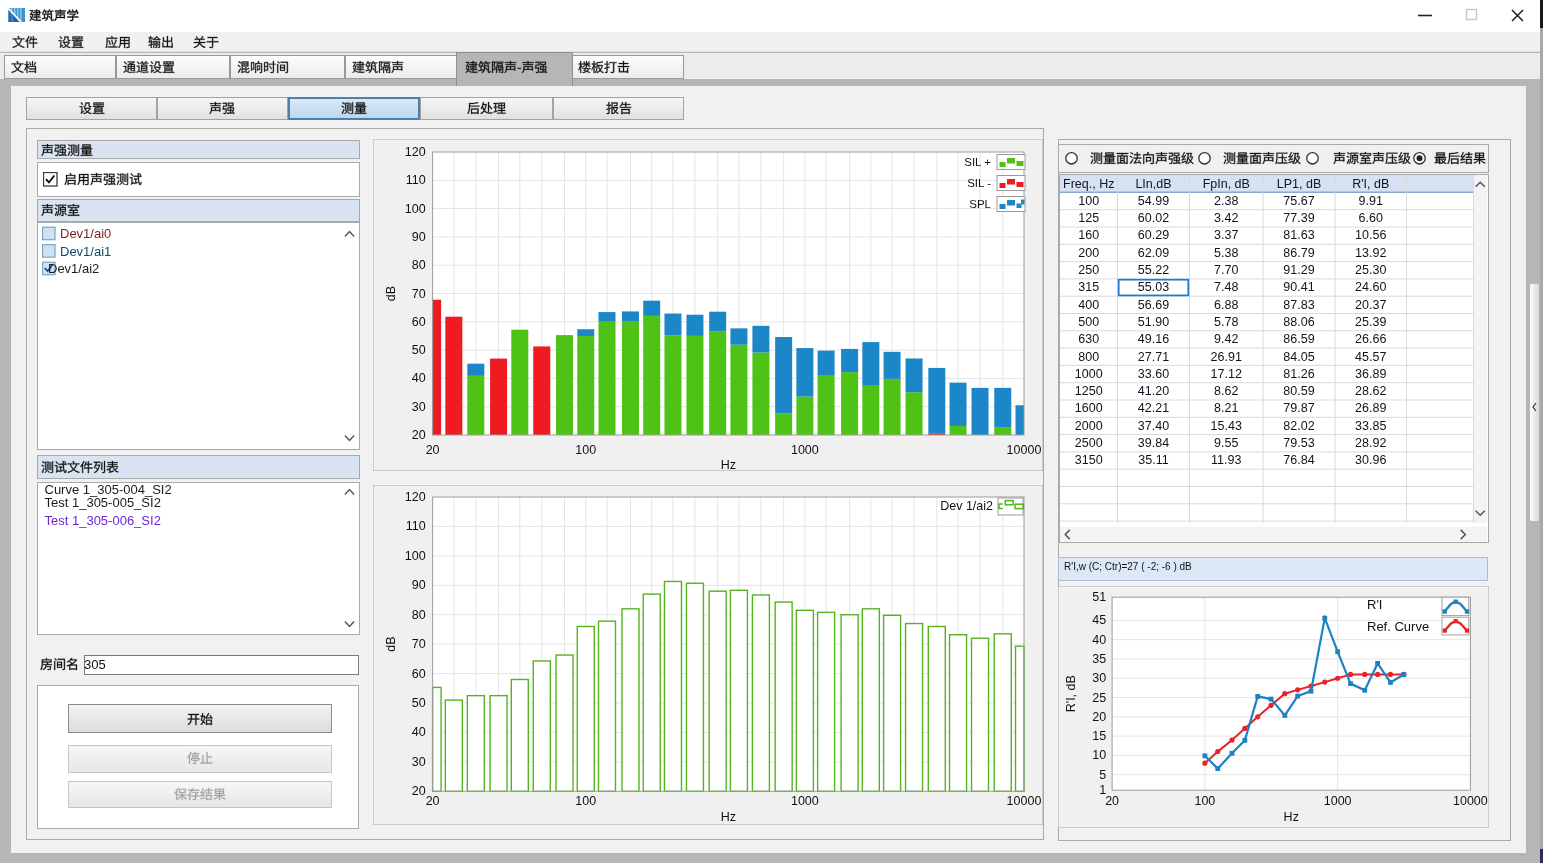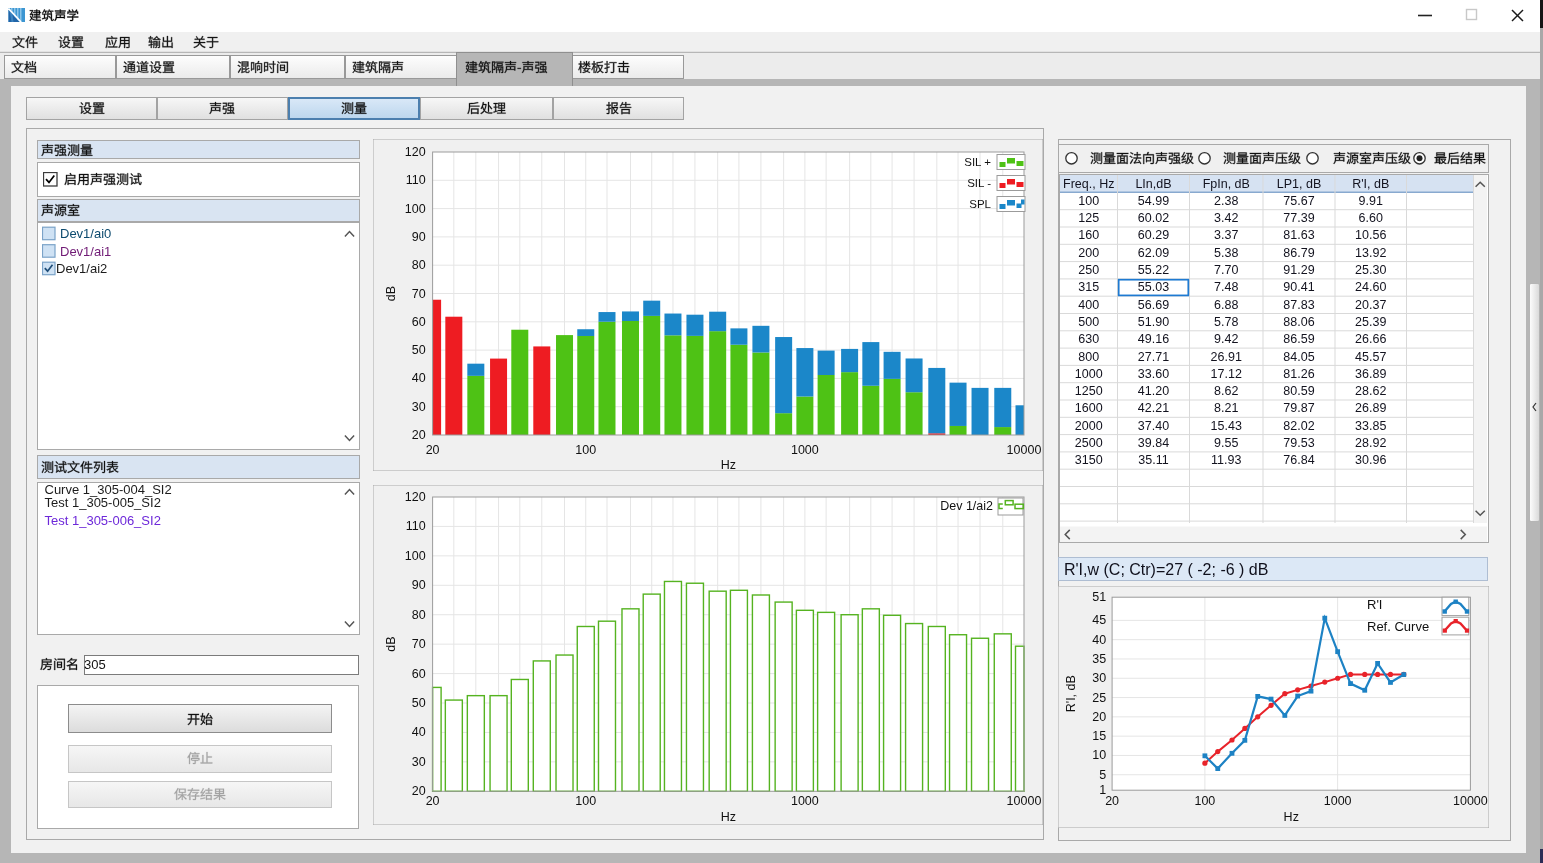--- a/index.html
+++ b/index.html
@@ -123,23 +123,23 @@
 <svg style="position:absolute;left:40.5px;top:215.3px;overflow:visible" width="2" height="2">
         <path d="M6.0 -10.9V-9.8H0.9V-9.0H6.0V-7.7H1.7V-6.9H11.5V-7.7H7.0V-9.0H12.1V-9.8H7.0V-10.9ZM2.0 -5.8V-4.1C2.0 -2.8 1.8 -0.9 0.4 0.4C0.6 0.6 1.0 0.9 1.1 1.1C2.1 0.2 2.6 -1.0 2.8 -2.2H10.3V-1.5H11.3V-5.8ZM10.3 -3.0H7.0V-5.0H10.3ZM2.9 -3.0C2.9 -3.4 3.0 -3.8 3.0 -4.1V-5.0H6.0V-3.0Z M20.0 -5.3H24.0V-4.1H20.0ZM20.0 -7.1H24.0V-6.0H20.0ZM19.6 -2.7C19.2 -1.8 18.6 -0.9 18.0 -0.2C18.2 -0.1 18.6 0.1 18.8 0.3C19.4 -0.4 20.0 -1.5 20.4 -2.4ZM23.2 -2.4C23.8 -1.6 24.4 -0.5 24.7 0.1L25.6 -0.3C25.3 -0.9 24.6 -2.0 24.1 -2.8ZM14.1 -10.1C14.8 -9.6 15.8 -9.0 16.3 -8.6L16.9 -9.4C16.4 -9.8 15.4 -10.4 14.7 -10.8ZM13.5 -6.6C14.2 -6.2 15.2 -5.6 15.7 -5.2L16.3 -6.0C15.8 -6.3 14.8 -6.9 14.1 -7.3ZM13.8 0.3 14.6 0.9C15.3 -0.4 16.0 -2.0 16.5 -3.4L15.7 -3.9C15.2 -2.4 14.3 -0.7 13.8 0.3ZM17.4 -10.3V-6.7C17.4 -4.6 17.3 -1.6 15.8 0.5C16.0 0.6 16.4 0.8 16.6 1.0C18.1 -1.2 18.3 -4.4 18.3 -6.7V-9.4H25.4V-10.3ZM21.4 -9.2C21.4 -8.8 21.2 -8.3 21.1 -7.9H19.1V-3.4H21.4V0.0C21.4 0.1 21.4 0.2 21.2 0.2C21.1 0.2 20.5 0.2 19.9 0.2C20.0 0.4 20.1 0.8 20.1 1.0C21.0 1.0 21.6 1.0 21.9 0.9C22.3 0.8 22.4 0.5 22.4 0.0V-3.4H24.9V-7.9H22.0C22.2 -8.2 22.4 -8.6 22.5 -9.0Z M27.9 -2.8V-1.9H32.0V-0.2H26.8V0.7H38.3V-0.2H33.0V-1.9H37.1V-2.8H33.0V-4.2H32.0V-2.8ZM28.5 -3.9C28.9 -4.1 29.5 -4.1 35.7 -4.6C36.0 -4.3 36.3 -4.0 36.4 -3.8L37.2 -4.3C36.7 -5.0 35.5 -6.0 34.6 -6.7L33.9 -6.2C34.3 -6.0 34.6 -5.7 35.0 -5.3L29.9 -5.0C30.7 -5.5 31.4 -6.2 32.1 -6.9H36.9V-7.7H28.2V-6.9H30.8C30.1 -6.1 29.4 -5.5 29.1 -5.3C28.7 -5.0 28.4 -4.9 28.2 -4.8C28.3 -4.6 28.4 -4.1 28.5 -3.9ZM31.7 -10.8C31.8 -10.5 32.0 -10.1 32.2 -9.8H26.9V-7.5H27.9V-8.9H37.1V-7.5H38.1V-9.8H33.3C33.1 -10.2 32.8 -10.7 32.6 -11.0Z" fill="#111" stroke="#111" stroke-width="0.3"></path>
       </svg>
 <div class="abs" style="left:37px;top:222px;width:323px;height:228px;background:#fff;border:1px solid #a9a9a9"></div>
 <svg class="abs" style="left:42px;top:226px" width="20" height="55">
         <rect x="0.5" y="1.2" width="12.5" height="12.5" fill="#cfe2f4" stroke="#7ba3c8" stroke-width="1.2"></rect>
         <rect x="0.5" y="18.7" width="12.5" height="12.5" fill="#cfe2f4" stroke="#7ba3c8" stroke-width="1.2"></rect>
         <rect x="0.5" y="36.2" width="12.5" height="12.5" fill="#cfe2f4" stroke="#7ba3c8" stroke-width="1.2"></rect>
         <path d="M2.8,42.2 L5.6,45.2 L10.5,38.8" fill="none" stroke="#1f4e79" stroke-width="1.7"></path>
       </svg>
-<div class="txt" style="left:60px;top:226.3px;font-size:13px;color:#0c4a6e">Dev1/ai0</div>
-<div class="txt" style="left:60px;top:243.8px;font-size:13px;color:#701a75">Dev1/ai1</div>
-<div class="txt" style="left:56px;top:261.3px;font-size:13px;color:#1c1c1c">Dev1/ai2</div>
+<div class="txt" style="left:60px;top:226.3px;font-size:13px;color:#7f1d1d">Dev1/ai0</div>
+<div class="txt" style="left:60px;top:243.8px;font-size:13px;color:#0c4a6e">Dev1/ai1</div>
+<div class="txt" style="left:48px;top:261.3px;font-size:13px;color:#1c1c1c">Dev1/ai2</div>
 <svg class="abs" style="left:340px;top:222px" width="19" height="228">
         <polyline points="4.9,14.428571428571429 9.5,9.571428571428571 14.1,14.428571428571429" fill="none" stroke="#555" stroke-width="1.5"></polyline>
         <polyline points="4.9,213.57142857142858 9.5,218.42857142857142 14.1,213.57142857142858" fill="none" stroke="#555" stroke-width="1.5"></polyline>
       </svg>
 <div class="abs" style="left:37px;top:455px;width:323px;height:23.5px;background:#d9e4f2;border:1px solid #a9a9a9"></div>
 <svg style="position:absolute;left:40.5px;top:471.8px;overflow:visible" width="2" height="2">
         <path d="M6.3 -1.2C7.0 -0.5 7.7 0.4 8.1 0.9L8.7 0.5C8.4 -0.1 7.6 -0.9 6.9 -1.6ZM4.1 -10.2V-2.0H4.8V-9.4H7.6V-2.0H8.4V-10.2ZM11.3 -10.8V-0.1C11.3 0.1 11.2 0.2 11.0 0.2C10.8 0.2 10.2 0.2 9.5 0.2C9.6 0.4 9.8 0.8 9.8 1.0C10.7 1.0 11.3 1.0 11.6 0.8C11.9 0.7 12.1 0.4 12.1 -0.1V-10.8ZM9.5 -9.8V-2.0H10.3V-9.8ZM5.8 -8.5V-3.9C5.8 -2.3 5.5 -0.7 3.4 0.4C3.5 0.5 3.8 0.9 3.8 1.0C6.2 -0.2 6.6 -2.1 6.6 -3.9V-8.5ZM1.1 -10.1C1.8 -9.7 2.7 -9.1 3.2 -8.6L3.8 -9.4C3.3 -9.8 2.3 -10.4 1.6 -10.8ZM0.5 -6.6C1.2 -6.2 2.2 -5.6 2.6 -5.2L3.2 -6.0C2.7 -6.4 1.8 -6.9 1.1 -7.3ZM0.8 0.4 1.6 0.9C2.2 -0.3 2.8 -1.9 3.3 -3.3L2.5 -3.8C2.0 -2.3 1.3 -0.7 0.8 0.4Z M14.6 -10.1C15.2 -9.5 16.1 -8.7 16.4 -8.1L17.1 -8.8C16.7 -9.3 15.9 -10.1 15.2 -10.7ZM23.1 -10.3C23.6 -9.8 24.2 -9.0 24.5 -8.5L25.2 -8.9C24.9 -9.5 24.3 -10.2 23.8 -10.8ZM13.7 -6.8V-5.9H15.5V-1.2C15.5 -0.7 15.1 -0.3 14.8 -0.1C15.0 0.1 15.2 0.5 15.3 0.7C15.5 0.5 15.9 0.2 18.1 -1.3C18.0 -1.5 17.9 -1.8 17.8 -2.1L16.4 -1.2V-6.8ZM21.7 -10.9 21.8 -8.2H17.5V-7.3H21.8C22.1 -2.4 22.7 1.0 24.3 1.0C24.8 1.0 25.3 0.5 25.6 -1.7C25.4 -1.8 25.0 -2.1 24.8 -2.3C24.7 -1.0 24.6 -0.3 24.3 -0.3C23.5 -0.3 23.0 -3.3 22.8 -7.3H25.5V-8.2H22.8C22.7 -9.1 22.7 -9.9 22.7 -10.9ZM17.7 -0.8 18.0 0.1C19.0 -0.2 20.5 -0.6 21.8 -1.0L21.7 -1.9L20.2 -1.5V-4.5H21.4V-5.4H17.9V-4.5H19.3V-1.2Z M31.5 -10.7C31.9 -10.1 32.3 -9.2 32.5 -8.7L33.5 -9.0C33.4 -9.5 32.9 -10.4 32.5 -11.0ZM26.6 -8.6V-7.7H28.7C29.4 -5.7 30.5 -4.0 31.8 -2.6C30.4 -1.4 28.6 -0.5 26.5 0.1C26.7 0.3 27.0 0.8 27.1 1.0C29.2 0.3 31.1 -0.6 32.5 -1.9C34.0 -0.6 35.8 0.4 37.9 0.9C38.1 0.7 38.4 0.3 38.6 0.1C36.5 -0.5 34.7 -1.4 33.3 -2.6C34.6 -4.0 35.6 -5.6 36.3 -7.7H38.4V-8.6ZM32.6 -3.3C31.3 -4.5 30.4 -6.0 29.7 -7.7H35.2C34.6 -5.9 33.7 -4.5 32.6 -3.3Z M43.1 -4.4V-3.5H46.9V1.0H47.8V-3.5H51.4V-4.4H47.8V-7.3H50.8V-8.3H47.8V-10.8H46.9V-8.3H45.1C45.3 -8.8 45.4 -9.5 45.6 -10.1L44.6 -10.3C44.3 -8.6 43.8 -6.9 43.0 -5.8C43.3 -5.7 43.7 -5.5 43.8 -5.3C44.2 -5.9 44.5 -6.6 44.8 -7.3H46.9V-4.4ZM42.5 -10.9C41.8 -8.9 40.6 -7.0 39.4 -5.7C39.6 -5.5 39.9 -5.0 40.0 -4.7C40.4 -5.2 40.8 -5.7 41.2 -6.2V1.0H42.1V-7.8C42.6 -8.7 43.0 -9.6 43.4 -10.6Z M60.3 -9.4V-2.1H61.3V-9.4ZM63.0 -10.9V-0.2C63.0 -0.0 62.9 0.1 62.7 0.1C62.5 0.1 61.9 0.1 61.1 0.0C61.3 0.3 61.4 0.7 61.5 1.0C62.5 1.0 63.1 1.0 63.5 0.8C63.9 0.7 64.0 0.4 64.0 -0.2V-10.9ZM54.4 -3.9C55.0 -3.5 55.8 -2.8 56.3 -2.4C55.4 -1.1 54.3 -0.2 53.0 0.3C53.2 0.5 53.5 0.9 53.6 1.1C56.4 -0.1 58.4 -2.7 59.0 -7.2L58.4 -7.4L58.3 -7.3H55.3C55.5 -7.9 55.7 -8.6 55.9 -9.3H59.4V-10.2H52.8V-9.3H54.9C54.5 -7.3 53.7 -5.4 52.7 -4.2C52.9 -4.1 53.3 -3.8 53.4 -3.6C54.1 -4.4 54.6 -5.3 55.0 -6.4H58.0C57.7 -5.2 57.3 -4.1 56.8 -3.2C56.3 -3.7 55.5 -4.2 54.9 -4.6Z M68.3 1.0C68.6 0.8 69.1 0.7 72.7 -0.5C72.6 -0.7 72.6 -1.1 72.5 -1.4L69.4 -0.4V-3.3C70.1 -3.8 70.8 -4.4 71.4 -5.0C72.4 -2.3 74.2 -0.3 76.9 0.6C77.1 0.3 77.3 -0.0 77.6 -0.2C76.3 -0.6 75.2 -1.3 74.3 -2.1C75.1 -2.6 76.0 -3.3 76.8 -3.9L76.0 -4.5C75.4 -3.9 74.5 -3.2 73.7 -2.7C73.2 -3.4 72.7 -4.1 72.4 -5.0H77.1V-5.8H72.0V-7.0H76.2V-7.8H72.0V-8.9H76.7V-9.8H72.0V-10.9H71.0V-9.8H66.4V-8.9H71.0V-7.8H67.0V-7.0H71.0V-5.8H65.8V-5.0H70.2C68.9 -3.9 67.1 -2.9 65.5 -2.4C65.7 -2.2 66.0 -1.8 66.1 -1.6C66.8 -1.8 67.6 -2.2 68.4 -2.6V-0.7C68.4 -0.2 68.1 0.0 67.8 0.1C68.0 0.4 68.2 0.8 68.3 1.0Z" fill="#111" stroke="#111" stroke-width="0.3"></path>
       </svg>
 <div class="abs" style="left:37px;top:481.5px;width:323px;height:153px;background:#fff;border:1px solid #a9a9a9"></div>
 <div class="txt" style="left:44.5px;top:482px;font-size:13px;color:#1c1c1c">Curve 1_305-004_SI2</div>
@@ -518,21 +518,21 @@
         <rect x="58.7" y="104.7" width="69.6" height="15.7" fill="none" stroke="#1e7ad2" stroke-width="1.7"></rect>
         <rect x="413.5" y="0" width="13.5" height="348" fill="#f3f3f3"></rect>
         <line x1="413.5" y1="0" x2="413.5" y2="348" stroke="#d9d9d9"></line>
         <polyline points="415.59999999999997,11.785714285714286 420.2,7.2142857142857135 424.8,11.785714285714286" fill="none" stroke="#555" stroke-width="1.5"></polyline>
         <polyline points="415.59999999999997,335.7142857142857 420.2,340.2857142857143 424.8,335.7142857142857" fill="none" stroke="#555" stroke-width="1.5"></polyline>
         <rect x="0" y="351.5" width="427" height="15.5" fill="#f3f3f3"></rect>
         <polyline points="9.785714285714286,354.9 5.2142857142857135,359.5 9.785714285714286,364.1" fill="none" stroke="#555" stroke-width="1.5"></polyline>
         <polyline points="400.7142857142857,354.9 405.2857142857143,359.5 400.7142857142857,364.1" fill="none" stroke="#555" stroke-width="1.5"></polyline>
       </svg>
 <div class="abs" style="left:1058px;top:557px;width:430px;height:24px;background:#dce8f6;border:1px solid #aebdd2"></div>
-<div class="txt" style="left:1064px;top:561px;font-size:16px;color:#10101c">R'I,w (C; Ctr)=27 ( -2; -6 ) dB</div>
+<div class="txt" style="left:1064px;top:561px;font-size:10px;color:#10101c">R'I,w (C; Ctr)=27 ( -2; -6 ) dB</div>
 <svg class="abs" style="left:1058px;top:586px" width="431" height="242">
         <rect x="0" y="0" width="431" height="242" fill="#f0f0f0" stroke="#a9a9a9"></rect>
         <rect x="54.1" y="11.2" width="358.3" height="193" fill="#fff"></rect>
         <g stroke="#e5e5e5" stroke-width="1">
           <line x1="54.1" y1="188.76" x2="412.4" y2="188.76"></line>
           <line x1="54.1" y1="169.46" x2="412.4" y2="169.46"></line>
           <line x1="54.1" y1="150.16" x2="412.4" y2="150.16"></line>
           <line x1="54.1" y1="130.86" x2="412.4" y2="130.86"></line>
           <line x1="54.1" y1="111.56" x2="412.4" y2="111.56"></line>
           <line x1="54.1" y1="92.26" x2="412.4" y2="92.26"></line>

